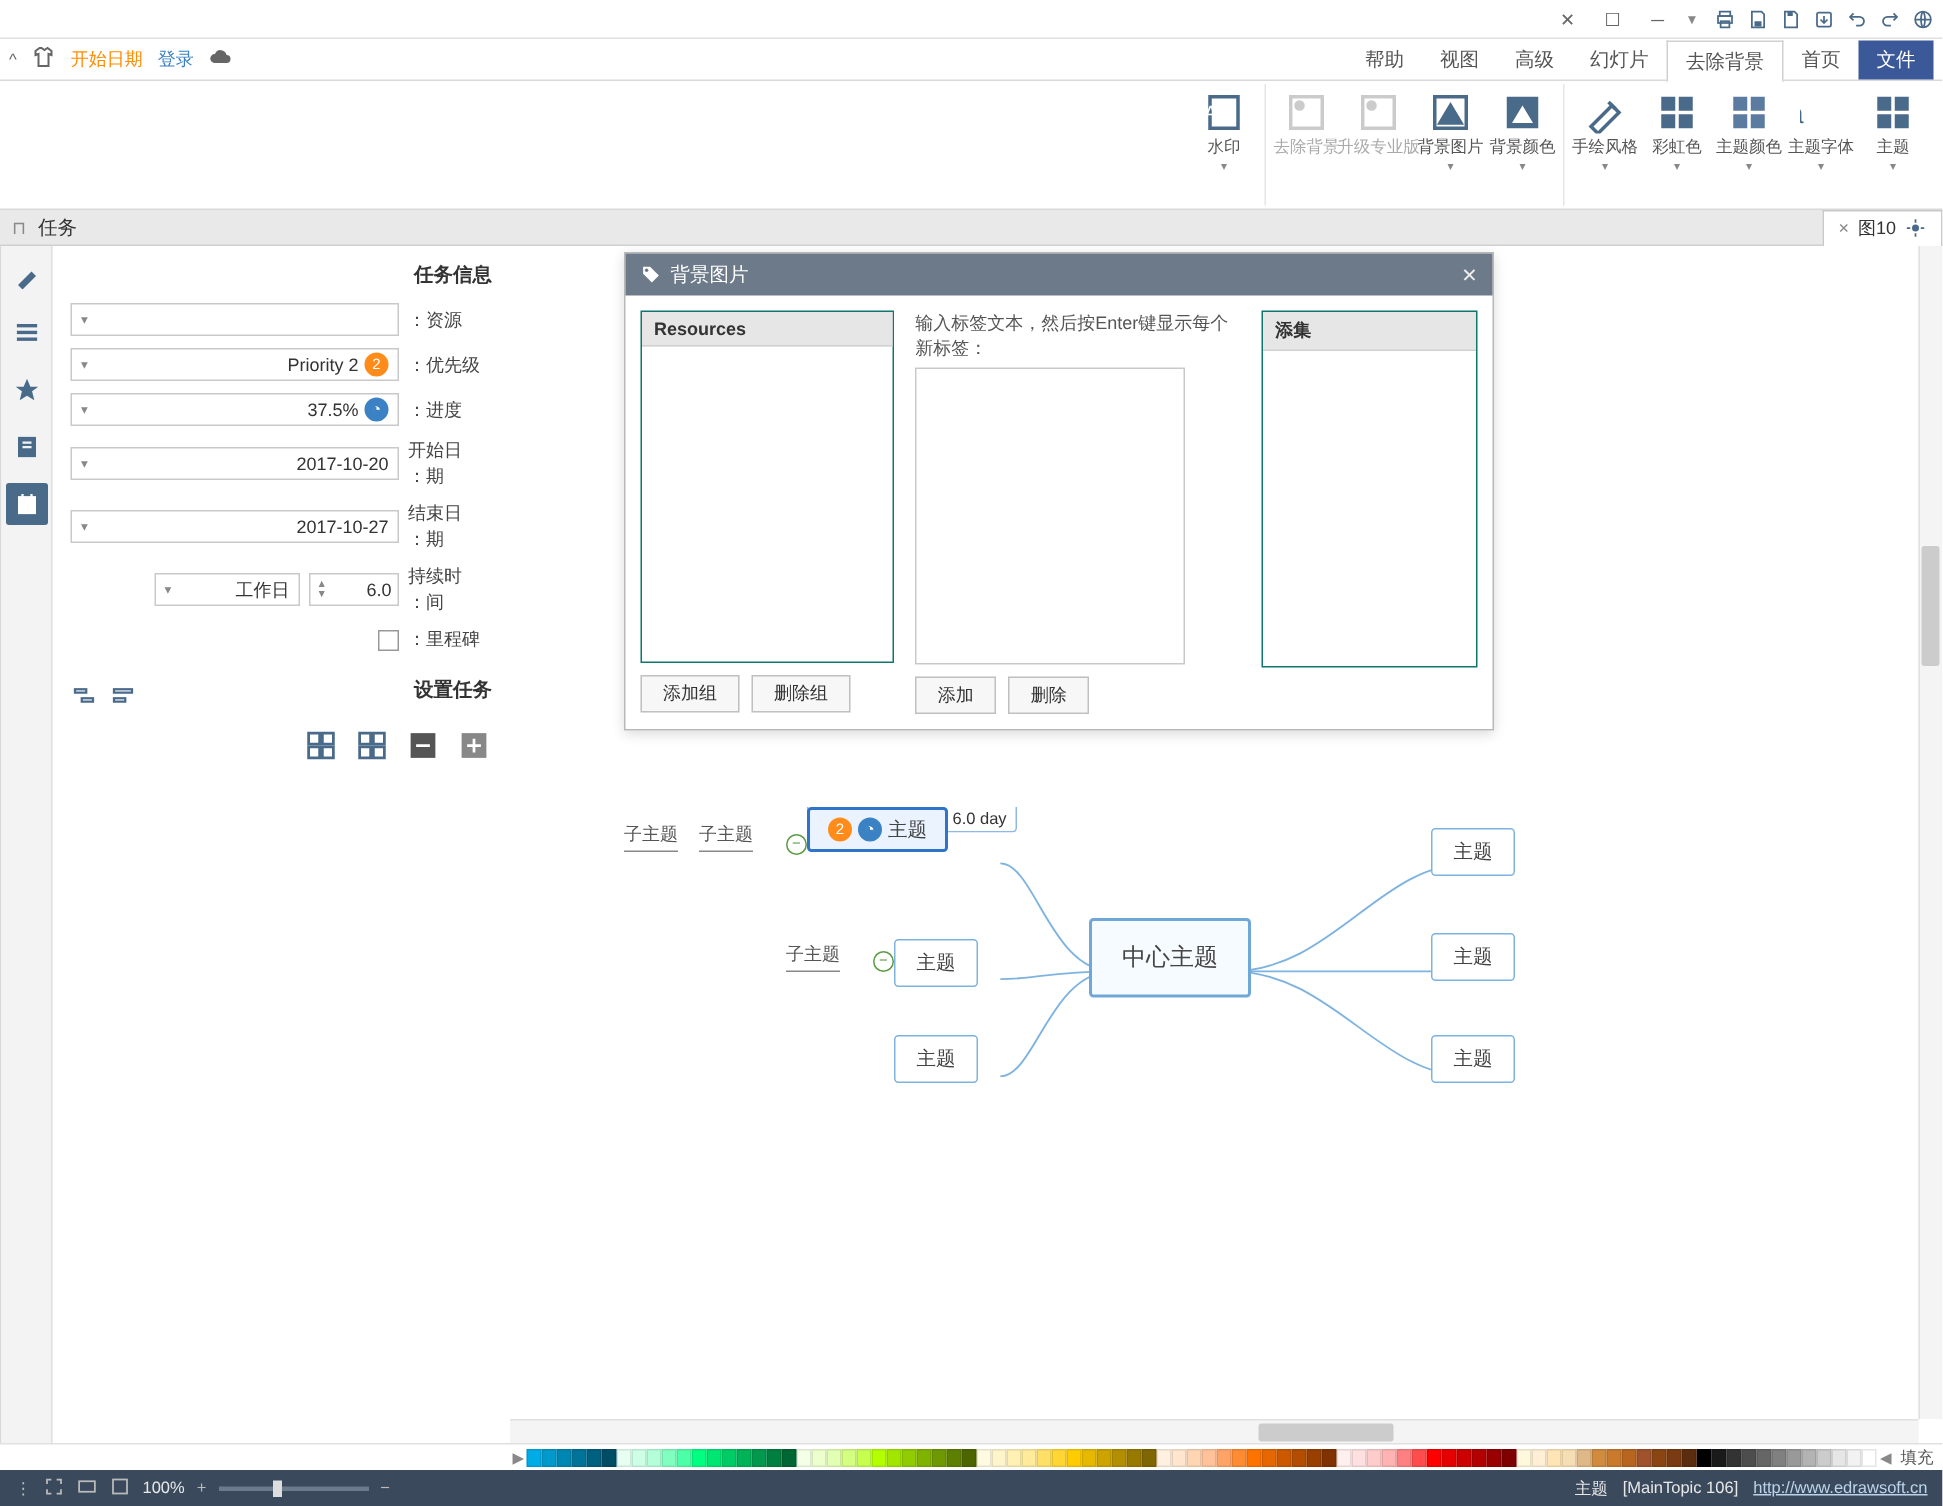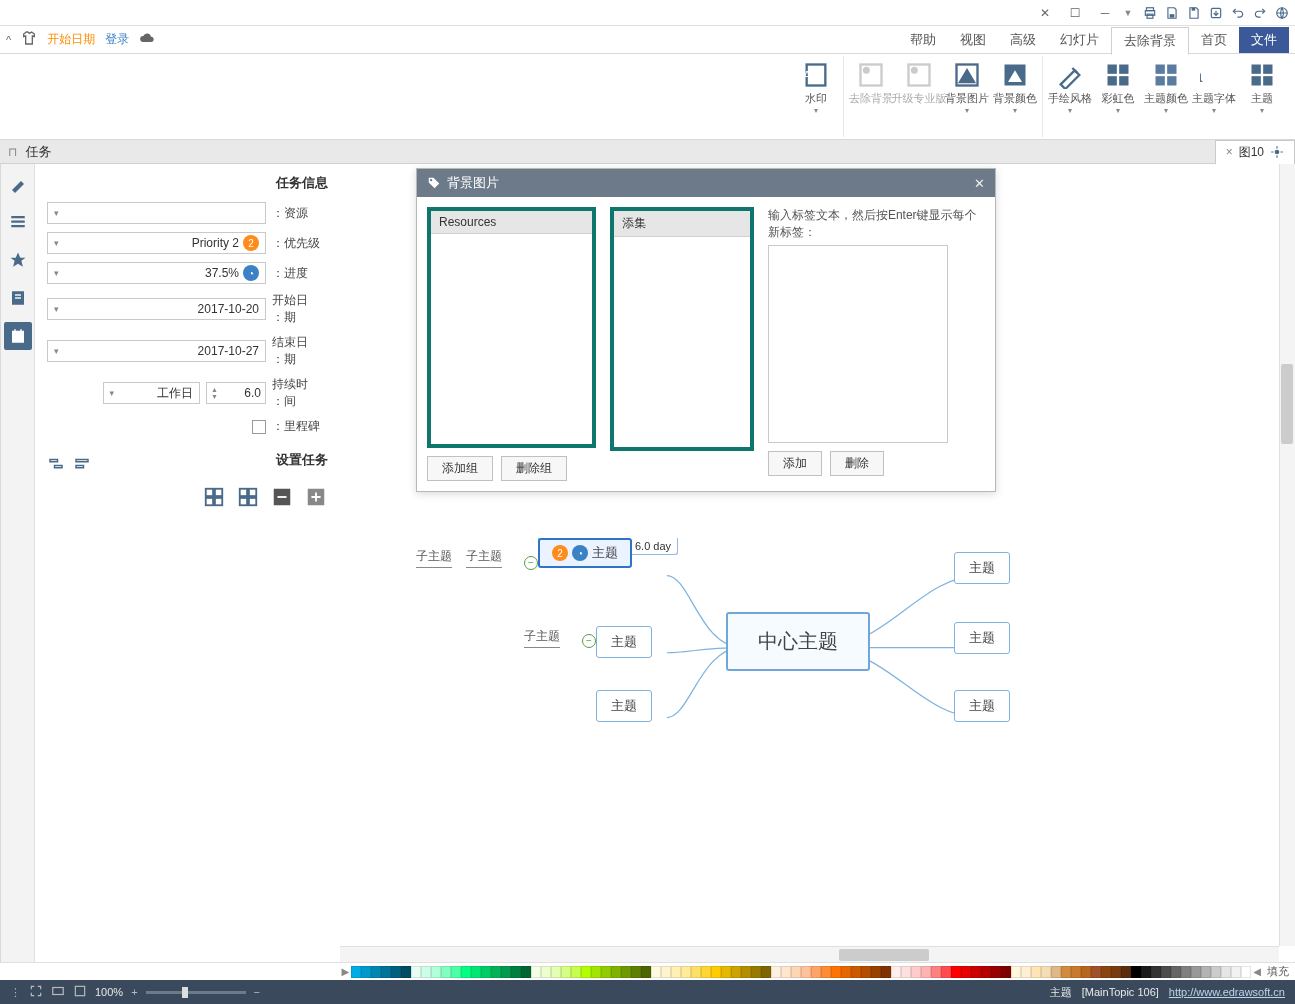--- a/index.html
+++ b/index.html
@@ -48,39 +48,39 @@
 .canvas-wrap { flex: 1; position: relative; background: #fff; overflow: hidden; }
 .scrollbar-v { position: absolute; inset-inline-start: 0; top: 0; bottom: 16px; width: 16px; background: #f4f4f4; border-inline-end: 1px solid #e0e0e0; }
 .scrollbar-v .thumb { position: absolute; top: 200px; inset-inline-start: 2px; width: 12px; height: 80px; background: #ccc; border-radius: 2px; }
 .scrollbar-h { position: absolute; bottom: 0; inset-inline-start: 16px; inset-inline-end: 0; height: 16px; background: #f4f4f4; border-top: 1px solid #e0e0e0; }
 .scrollbar-h .thumb { position: absolute; inset-inline-start: 350px; top: 2px; height: 12px; width: 90px; background: #ccc; border-radius: 2px; }
 .canvas { position: absolute; inset: 0 0 16px 16px; direction: ltr; }
 .canvas * { direction: ltr; }
 
 
 .node { position: absolute; background: #fff; border: 1px solid #7eb3e0; border-radius: 3px; padding: 6px 14px; font-size: 13px; text-align: center; color: #444; }
-.center-node { border: 2px solid #6fa8d8; font-size: 20px; padding: 14px 30px; background: #f6fbff; }
+.center-node { border: 2px solid #6fa8d8; font-size: 16px; padding: 14px 20px; background: #f6fbff; }
 .sel-node { border: 2px solid #2e74c9; background: #eaf3ff; padding: 4px 12px; }
 .sel-node .row { display: flex; align-items: center; gap: 4px; }
 .badge { width: 16px; height: 16px; border-radius: 50%; display: inline-flex; align-items: center; justify-content: center; font-size: 10px; color: #fff; }
 .badge.p2 { background: #ff8c1a; }
 .badge.prog { background: #3b82c4; }
 .sel-date { border: 1px solid #8fb9e2; border-top: none; font-size: 11px; padding: 2px 6px; background: #fff; border-radius: 0 0 3px 3px; display: flex; align-items: center; gap: 4px; }
 .sub { position: absolute; font-size: 12px; color: #555; border-bottom: 1px solid #888; padding-bottom: 2px; }
 .toggle { position: absolute; width: 14px; height: 14px; border: 1px solid #5b9b42; border-radius: 50%; background: #fff; color: #5b9b42; font-size: 10px; line-height: 12px; text-align: center; }
 svg.connector { position: absolute; inset: 0; width: 100%; height: 100%; pointer-events: none; }
 svg.connector path { stroke: #7eb3e0; stroke-width: 1.2; fill: none; }
 
 
 .dialog { position: absolute; background: #fff; border: 1px solid #b8b8b8; box-shadow: 0 2px 8px rgba(0,0,0,0.15); direction: rtl; }
 .dialog-title { background: #6c7a89; color: #fff; padding: 5px 10px; display: flex; align-items: center; font-size: 13px; }
 .dialog-title .dx { margin-inline-start: auto; cursor: pointer; color: #eee; }
 .dialog-body { padding: 10px; display: flex; gap: 14px; }
 .dcol { display: flex; flex-direction: column; }
-.dlist { border: 4px solid #0f766e; background: #fff; }
+.dlist { border: 1px solid #0f766e; background: #fff; font-weight: bold; }
 .dlist-hdr { background: #e6e6e6; padding: 4px 8px; font-size: 12px; border-bottom: 1px solid #d0d0d0; }
 .dlist-body { height: 210px; }
 .btnrow { display: flex; gap: 8px; margin-top: 8px; }
 .btn { border: 1px solid #c0c0c0; background: #f7f7f7; padding: 3px 14px; font-size: 12px; cursor: pointer; }
 .btn.primary { background: #e2e2e2; }
 .dlabel { font-size: 12px; margin-bottom: 4px; color: #555; }
 .dtextarea { border: 1px solid #c9c9c9; width: 180px; height: 198px; background: #fff; }
 .dialog-footer { padding: 8px 10px 12px; display: flex; gap: 8px; }
 .dialog-footer .right { margin-inline-start: auto; display: flex; gap: 8px; }
 
@@ -390,32 +390,32 @@
             <div class="dcol" style="width:200px">
               <div class="dlist">
                 <div class="dlist-hdr">Resources</div>
                 <div class="dlist-body"></div>
               </div>
               <div class="btnrow">
                 <div class="btn">添加组</div>
                 <div class="btn">删除组</div>
               </div>
             </div>
-            <div class="dcol" style="width:170px">
-              <div class="dlist">
-                <div class="dlist-hdr">添集</div>
-                <div class="dlist-body"></div>
-              </div>
-            </div>
             <div class="dcol">
               <div class="dlabel">输入标签文本，然后按Enter键显示每个新标签：</div>
               <div class="dtextarea"></div>
               <div class="btnrow">
                 <div class="btn">添加</div>
                 <div class="btn">删除</div>
+              </div>
+            </div>
+            <div class="dcol" style="width:170px">
+              <div class="dlist">
+                <div class="dlist-hdr">添集</div>
+                <div class="dlist-body"></div>
               </div>
             </div>
           </div>
         </div>
       </div>
       <div class="scrollbar-v">
           <div class="thumb"></div>
         </div>
       <div class="scrollbar-h">
           <div class="thumb"></div>

